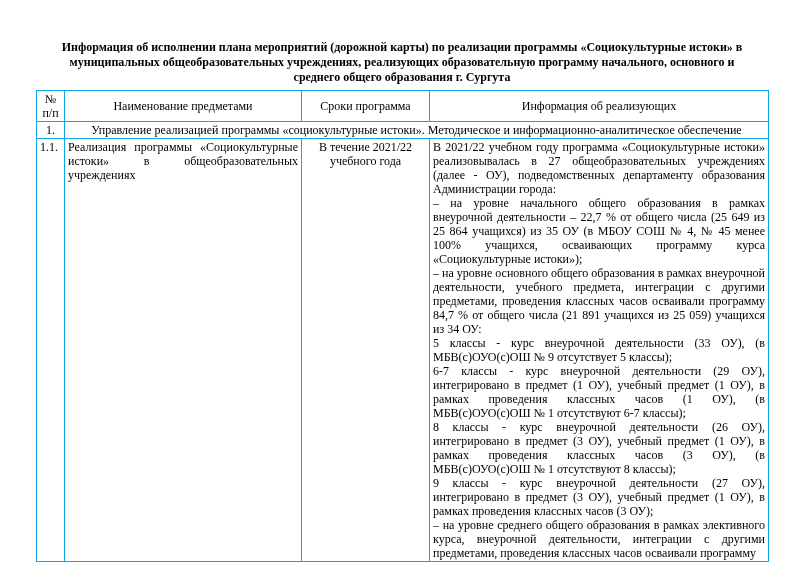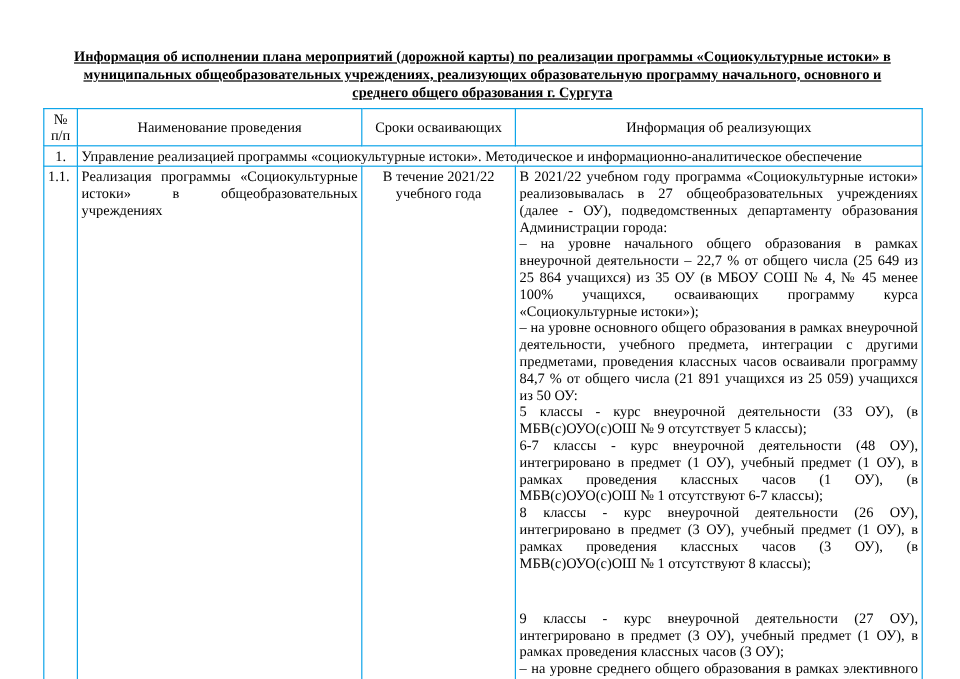--- a/index.html
+++ b/index.html
@@ -12,21 +12,20 @@
     color: #000000;
   }
   .page { padding: 40px 32px 0 36px; }
   .doc-title {
     font-weight: bold;
     font-size: 12px;
     line-height: 15px;
     text-align: center;
     width: 708px;
     margin: 0 auto 5px auto;
-    text-decoration: underline;
   }
   table.doc-table {
     border-collapse: collapse;
     table-layout: fixed;
     width: 732px;
     font-size: 12px;
     line-height: 14px;
   }
   .doc-table th, .doc-table td {
     border: 1px solid #0ea5e9;
@@ -40,60 +39,60 @@
     height: 28px;
     padding: 1px 2px;
   }
   .c-num  { width: 28px; }
   .c-name { width: 237px; }
   .c-date { width: 128px; }
   .c-info { width: 339px; }
   .center { text-align: center; }
   .just   { text-align: justify; }
   .info-cell p { text-align: justify; margin: 0; }
-  .info-cell p.gap-above { margin-top: 32px; font-family: Liberation Serif, serif; }
-  .section-title-cell { text-align: left; }
+  .info-cell p.gap-above { margin-top: 0; font-family: Liberation Serif, serif; }
+  .section-title-cell { text-align: center; }
 </style>
 </head>
 <body>
 
 <div class="page">
 
   <div class="doc-title">Информация об исполнении плана мероприятий (дорожной карты) по реализации программы «Социокультурные истоки» в муниципальных общеобразовательных учреждениях, реализующих образовательную программу начального, основного и среднего общего образования г. Сургута</div>
 
   <table class="doc-table">
     <colgroup>
       <col class="c-num">
       <col class="c-name">
       <col class="c-date">
       <col class="c-info">
     </colgroup>
     <thead>
       <tr>
         <th>№ п/п</th>
-        <th>Наименование проведения</th>
-        <th>Сроки осваивающих</th>
+        <th>Наименование предметами</th>
+        <th>Сроки программа</th>
         <th>Информация об реализующих</th>
       </tr>
     </thead>
     <tbody>
       <tr>
         <td class="center">1.</td>
         <td colspan="3" class="section-title-cell">Управление реализацией программы «социокультурные истоки». Методическое и информационно-аналитическое обеспечение</td>
       </tr>
       <tr>
         <td>1.1.</td>
         <td class="just">Реализация программы «Социокультурные истоки» в общеобразовательных учреждениях</td>
         <td class="center">В течение 2021/22 учебного года</td>
         <td class="info-cell">
           <p>В 2021/22 учебном году программа «Социокультурные истоки» реализовывалась в 27 общеобразовательных учреждениях (далее - ОУ), подведомственных департаменту образования Администрации города:</p>
           <p>– на уровне начального общего образования в рамках внеурочной деятельности – 22,7 % от общего числа (25 649 из 25 864 учащихся) из 35 ОУ (в МБОУ СОШ № 4, № 45 менее 100% учащихся, осваивающих программу курса «Социокультурные истоки»);</p>
-          <p>– на уровне основного общего образования в рамках внеурочной деятельности, учебного предмета, интеграции с другими предметами, проведения классных часов осваивали программу 84,7 % от общего числа (21 891 учащихся из 25 059) учащихся из 50 ОУ:</p>
+          <p>– на уровне основного общего образования в рамках внеурочной деятельности, учебного предмета, интеграции с другими предметами, проведения классных часов осваивали программу 84,7 % от общего числа (21 891 учащихся из 25 059) учащихся из 34 ОУ:</p>
           <p>5 классы - курс внеурочной деятельности (33 ОУ), (в МБВ(с)ОУО(с)ОШ № 9 отсутствует 5 классы);</p>
-          <p>6-7 классы - курс внеурочной деятельности (48 ОУ), интегрировано в предмет (1 ОУ), учебный предмет (1 ОУ), в рамках проведения классных часов (1 ОУ), (в МБВ(с)ОУО(с)ОШ № 1 отсутствуют 6-7 классы);</p>
+          <p>6-7 классы - курс внеурочной деятельности (29 ОУ), интегрировано в предмет (1 ОУ), учебный предмет (1 ОУ), в рамках проведения классных часов (1 ОУ), (в МБВ(с)ОУО(с)ОШ № 1 отсутствуют 6-7 классы);</p>
           <p>8 классы - курс внеурочной деятельности (26 ОУ), интегрировано в предмет (3 ОУ), учебный предмет (1 ОУ), в рамках проведения классных часов (3 ОУ), (в МБВ(с)ОУО(с)ОШ № 1 отсутствуют 8 классы);</p>
           <p class="gap-above">9 классы - курс внеурочной деятельности (27 ОУ), интегрировано в предмет (3 ОУ), учебный предмет (1 ОУ), в рамках проведения классных часов (3 ОУ);</p>
           <p>– на уровне среднего общего образования в рамках элективного курса, внеурочной деятельности, интеграции с другими предметами, проведения классных часов осваивали программу</p>
         </td>
       </tr>
     </tbody>
   </table>
 
 </div>
 

